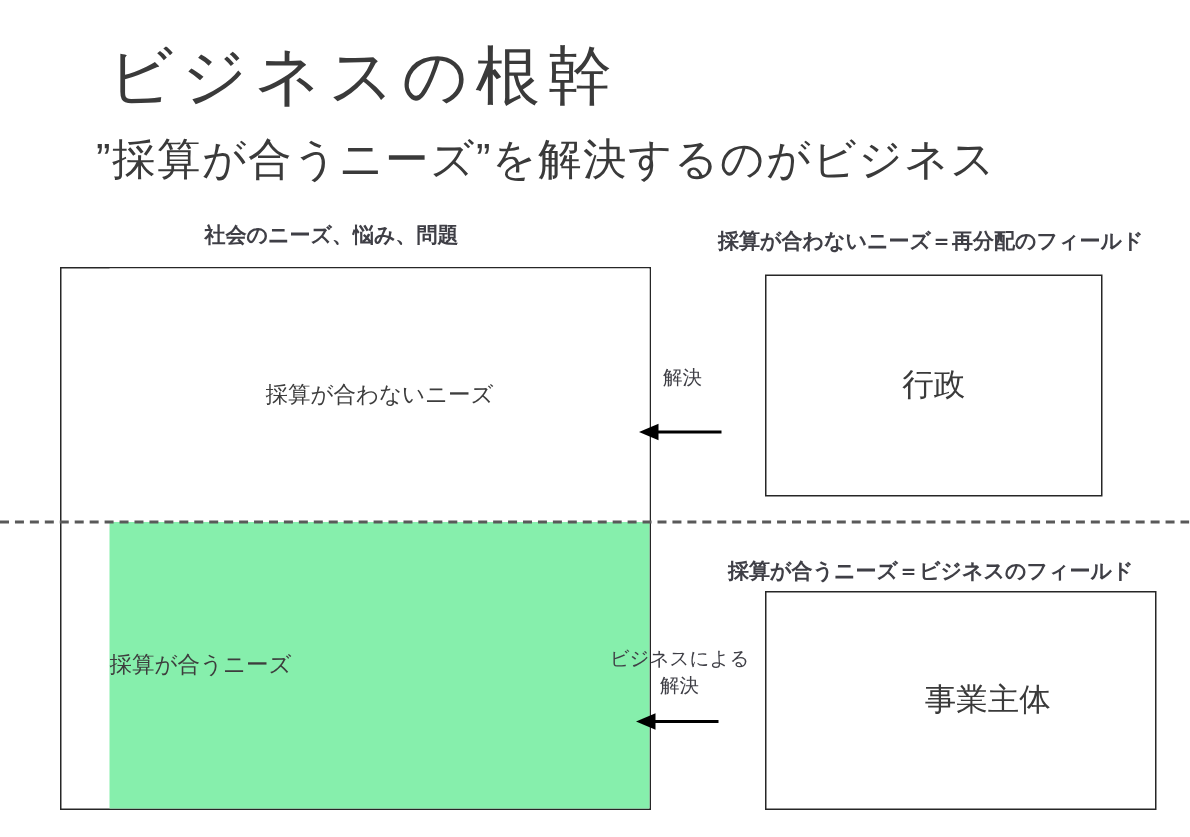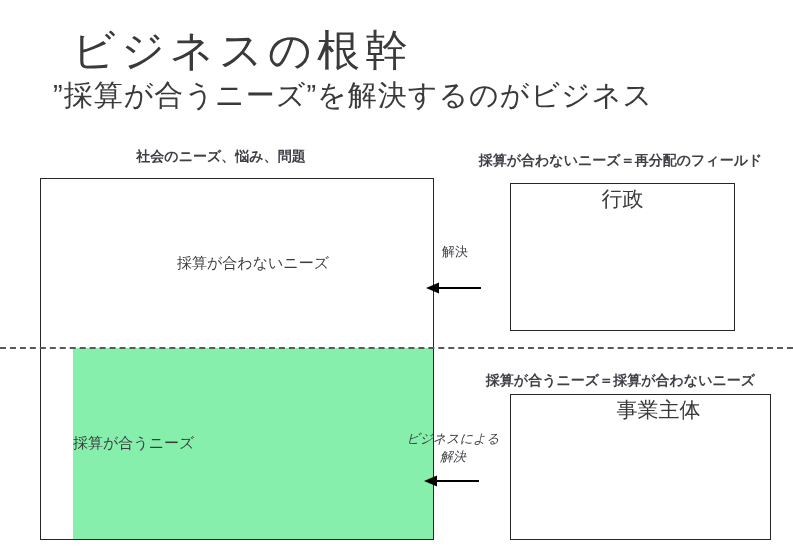--- a/index.html
+++ b/index.html
@@ -20,21 +20,21 @@
     font-size: 43px;
     font-weight: 400;
     letter-spacing: 5px;
     color: #3a3a3a;
     white-space: nowrap;
   }
   .subtitle {
     position: absolute;
     left: 53px;
     top: 76px;
-    margin: 0;
+    margin: 11px;
     font-size: 29px;
     font-weight: 400;
     letter-spacing: 1px;
     color: #3a3a3a;
     white-space: nowrap;
   }
   .caption {
     position: absolute;
     font-size: 14px;
     color: #3f3f46;
@@ -74,40 +74,40 @@
     left: 0; top: 347px;
     width: 793px; height: 0;
     border-top: 2px dashed #595959;
   }
 
   .box {
     position: absolute;
     border: 1px solid #262626;
     background: #ffffff;
     display: flex; flex-direction: column;
-    align-items: center; 
+    align-items: center; justify-content: center;
     text-align: center;
     font-size: 21px;
     line-height: 1.45;
     color: #3a3a3a;
   }
   .rt-box { left: 510px; top: 183px; width: 223px; height: 146px; }
   .rb-box { left: 510px; top: 394px; width: 223px; height: 144px; padding-left: 36px; }
 
   .arrow-label {
     position: absolute;
     font-size: 13px;
     color: #3f3f46;
     text-align: center;
     line-height: 1.4;
     width: 112px;
   }
   .arrow-label span { display: block; }
   .top-arrow-label    { left: 399px; top: 243px; }
-  .bottom-arrow-label { left: 397px; top: 430px; font-style: italic; }
+  .bottom-arrow-label { left: 397px; top: 430px; }
 
   .arrow { position: absolute; }
   .top-arrow    { left: 426px; top: 281px; }
   .bottom-arrow { left: 424px; top: 474px; }
 </style>
 </head>
 <body>
 
 <div class="slide">
 
@@ -135,21 +135,21 @@
 
   <div class="arrow-label top-arrow-label">
     <span>解決</span>
   </div>
 
   <svg class="arrow top-arrow" width="56" height="14" viewBox="0 0 56 14">
     <line x1="55" y1="7" x2="11" y2="7" stroke="#000000" stroke-width="2"></line>
     <polygon points="0,7 13,1.5 13,12.5" fill="#000000"></polygon>
   </svg>
 
-  <div class="caption rb-caption">採算が合うニーズ＝採算が合わないニーズ</div>
+  <div class="caption rb-caption">採算が合うニーズ＝ビジネスのフィールド</div>
 
   <div class="box rb-box">
     <span>事業主体</span>
   </div>
 
   <div class="arrow-label bottom-arrow-label">
     <span>ビジネスによる</span>
     <span>解決</span>
   </div>
 

